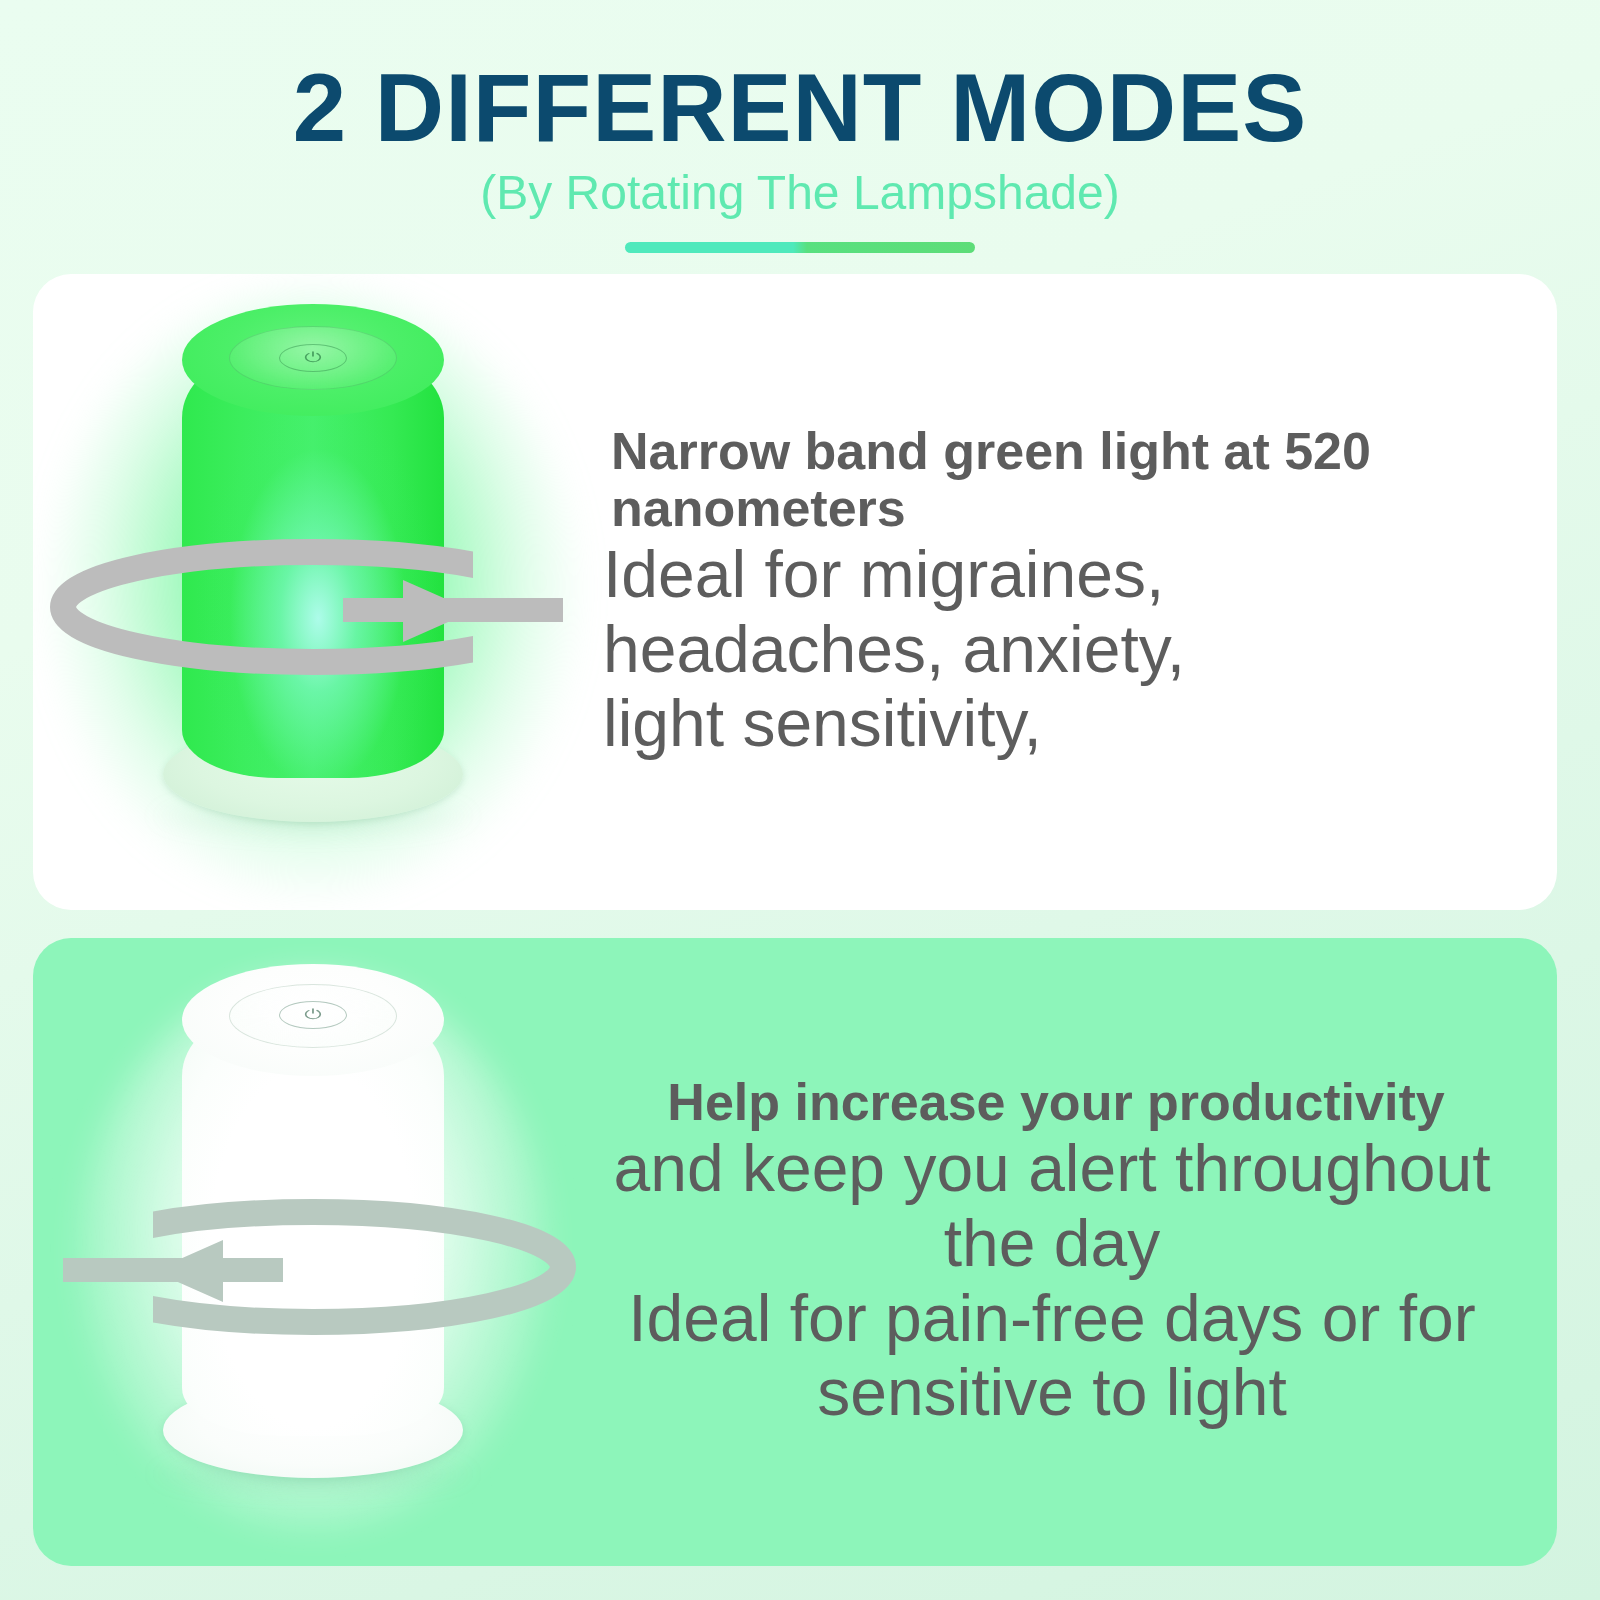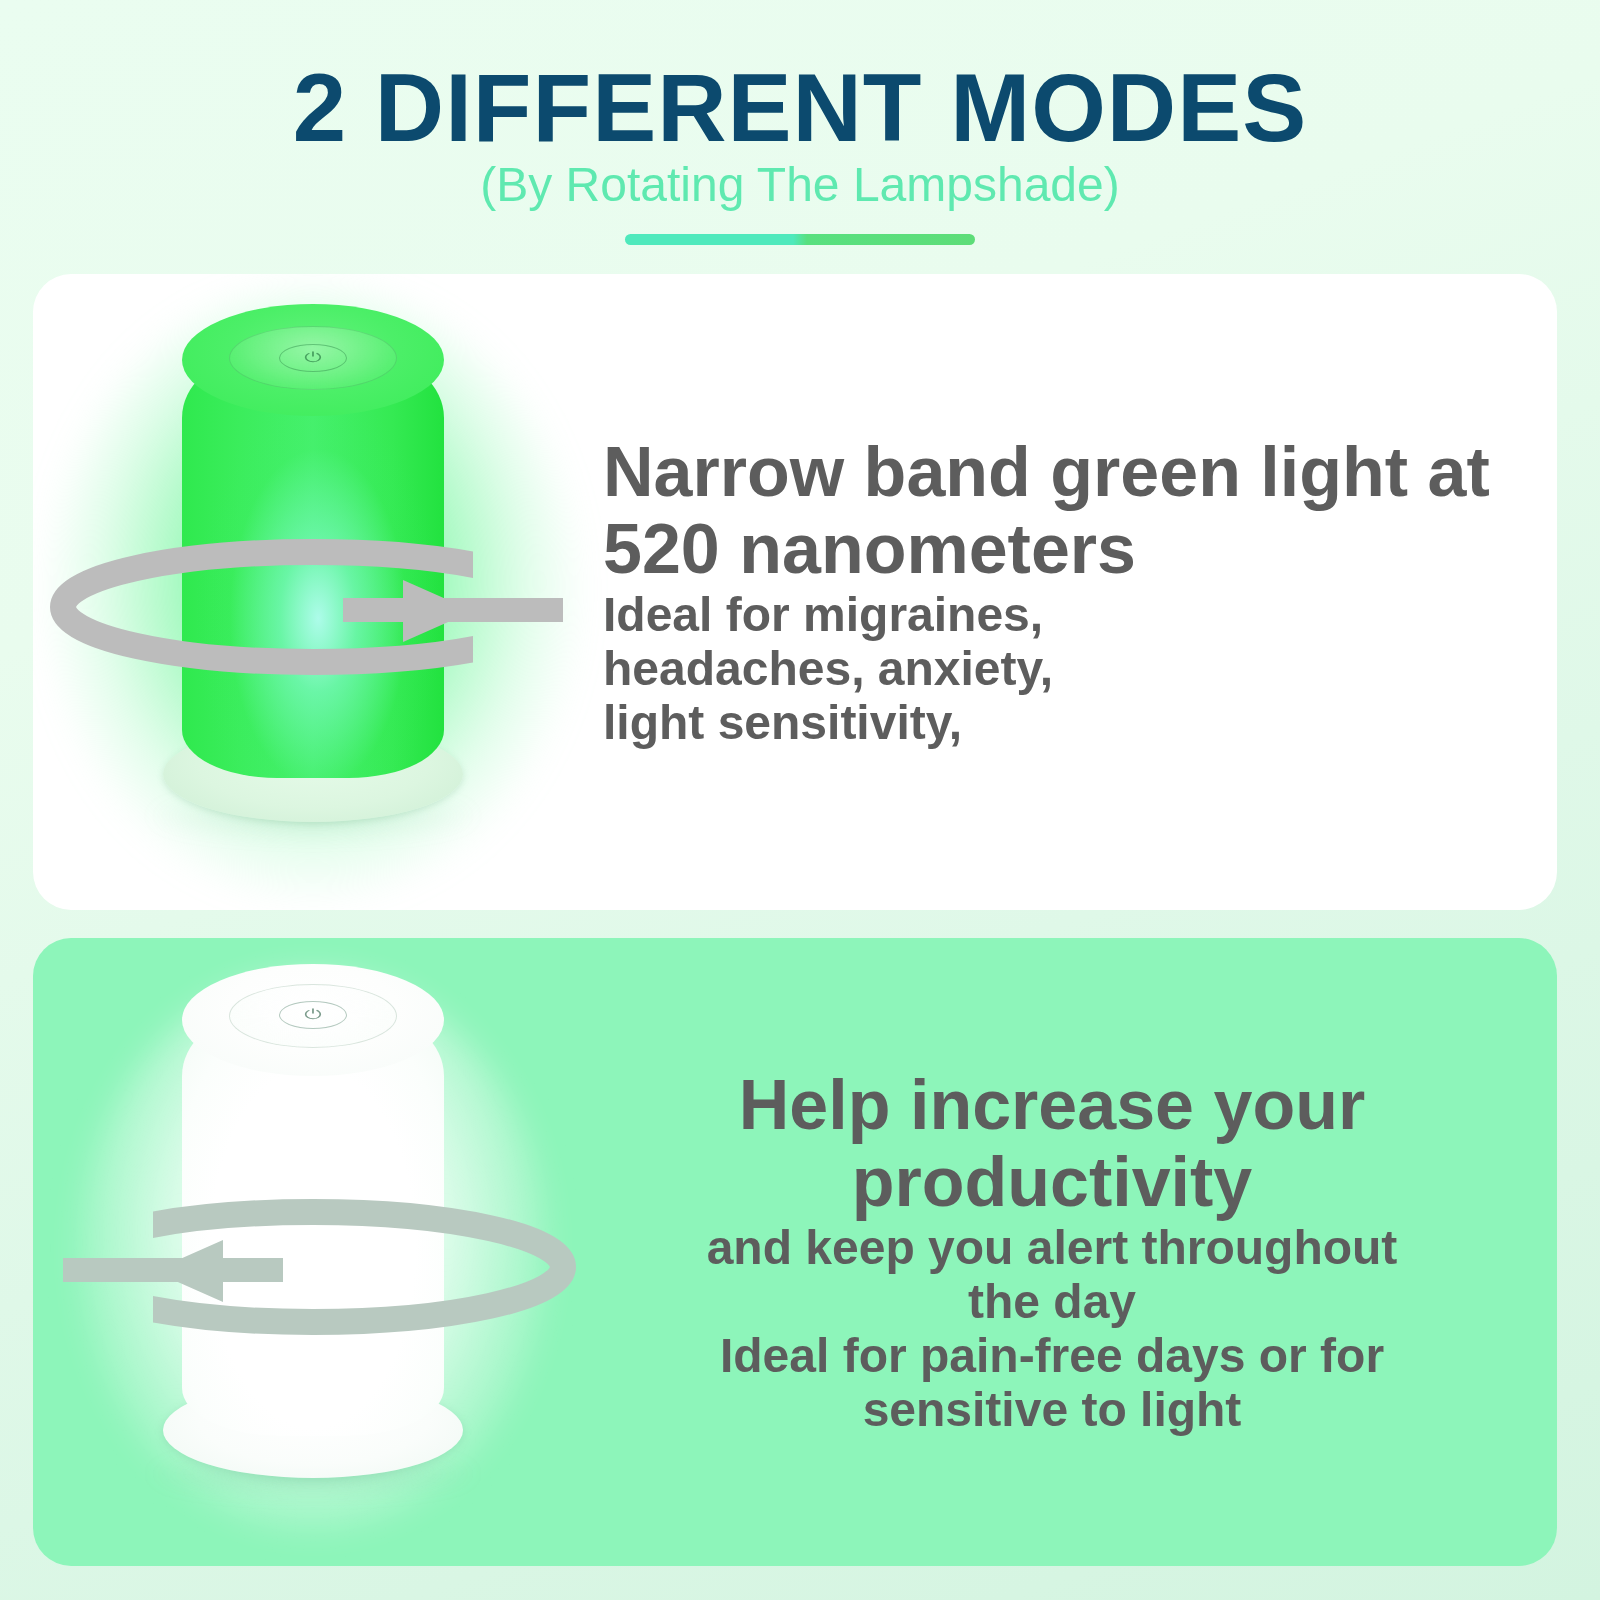--- a/index.html
+++ b/index.html
@@ -27,20 +27,21 @@
     font-family: "Liberation Sans Narrow", "Liberation Sans", sans-serif;
     font-size: 96px;
     font-weight: bold;
     letter-spacing: 1px;
     color: #0c4a6e;
     line-height: 1.05;
     white-space: nowrap;
   }
 
   .header-subtitle {
+    margin-top: 8px;
     font-family: "Liberation Sans Narrow", "Liberation Sans", sans-serif;
     font-size: 48px;
     font-weight: normal;
     color: #5fe9b0;
     line-height: 1.1;
   }
 
   .header-divider-wrap {
     margin-top: 22px;
     display: flex;
@@ -84,29 +85,30 @@
   }
 
   .panel-text {
     flex: 1 1 auto;
     padding-right: 50px;
     font-family: "Liberation Sans Narrow", "Liberation Sans", sans-serif;
     color: #5d5d5d;
   }
 
   .panel-text .lead {
-    font-size: 70px;
+    font-size: 52px;
     font-weight: bold;
     line-height: 1.1;
     display: block;
+    margin-left: 8px;
   }
 
   .panel-text .body-line {
-    font-size: 48px;
-    font-weight: bold;
+    font-size: 66px;
+    font-weight: normal;
     line-height: 1.13;
     display: block;
     white-space: nowrap;
   }
 
   .panel-green-light .panel-text { padding-left: 10px; }
   .panel-white-light .panel-text { padding-left: 4px; text-align: center; }
 
   
   .lamp-stage {

